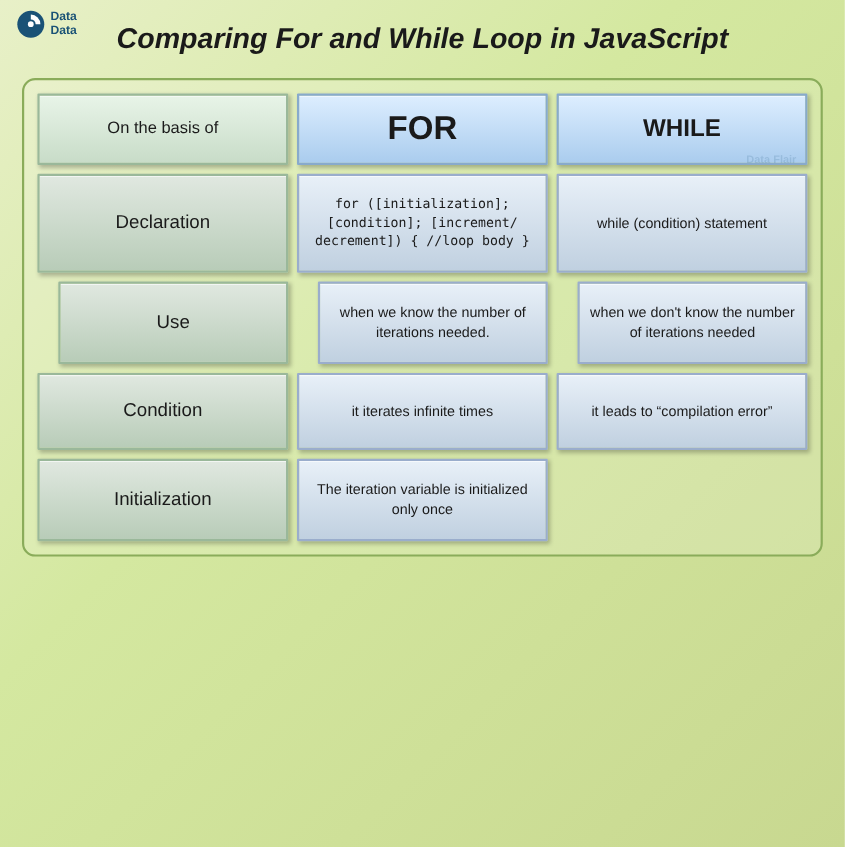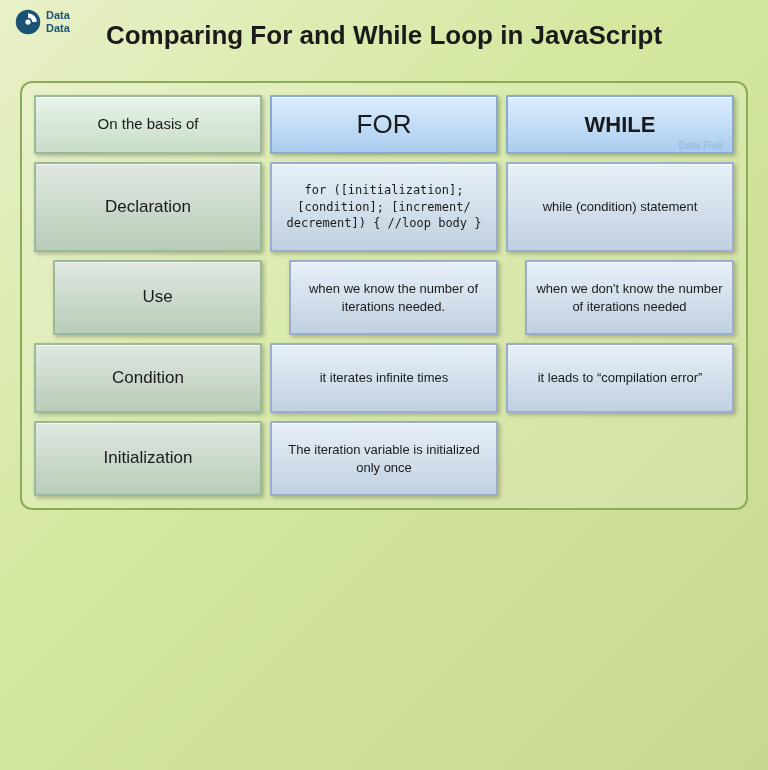--- a/index.html
+++ b/index.html
@@ -36,21 +36,22 @@
       color: #1a5276;
       line-height: 1.2;
     }
 
     .page-title {
       font-size: 26px;
       font-weight: 900;
       color: #1a1a1a;
       text-align: center;
       margin-top: 10px;
-      margin-bottom: 30px;
+      margin-bottom: 20px;
+      font-style: italic;
     }
 
     .watermark {
       position: absolute;
       top: 140px;
       right: 44px;
       opacity: 0.15;
       font-size: 10px;
       color: #1a5276;
       font-weight: bold;
@@ -99,22 +100,22 @@
       font-size: 15px;
       font-weight: normal;
       color: #1a1a1a;
       min-height: 55px;
     }
 
     .header-for {
       background: linear-gradient(180deg, #ddeeff 0%, #aaccee 100%);
       border: 2px solid #88aacc;
       box-shadow: 2px 2px 4px rgba(0,0,0,0.25), inset 0 1px 0 rgba(255,255,255,0.7);
-      font-size: 26px;
-      font-weight: 400;
+      font-size: 30px;
+      font-weight: 700;
       color: #1a1a1a;
       min-height: 55px;
     }
 
     .header-while {
       background: linear-gradient(180deg, #ddeeff 0%, #aaccee 100%);
       border: 2px solid #88aacc;
       box-shadow: 2px 2px 4px rgba(0,0,0,0.25), inset 0 1px 0 rgba(255,255,255,0.7);
       font-size: 22px;
       font-weight: 900;

